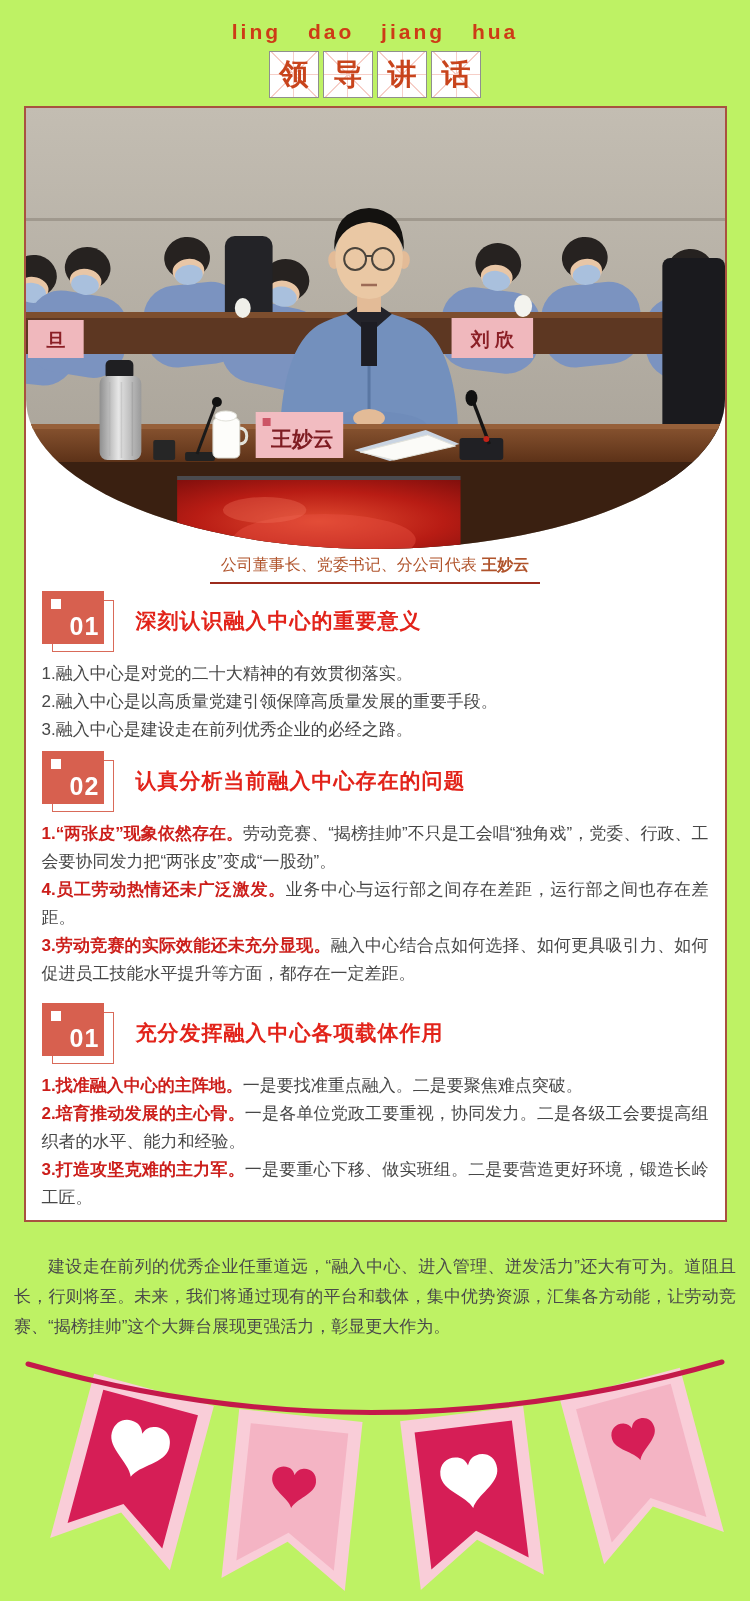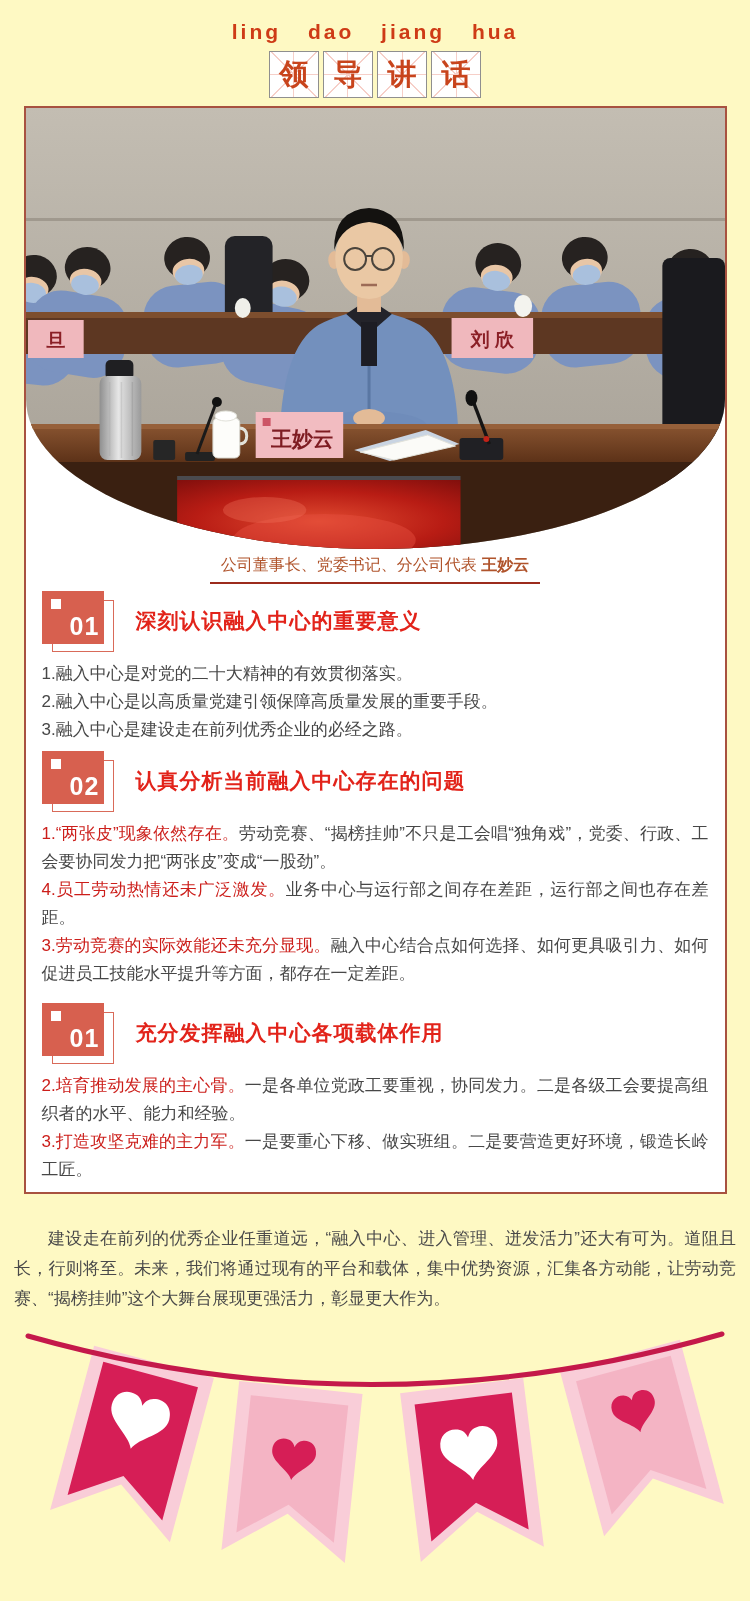--- a/index.html
+++ b/index.html
@@ -1,17 +1,17 @@
 <!DOCTYPE html>
 <html><head>
 <meta charset="utf-8">
 <style>
   html,body{margin:0;padding:0;background:#ffffff;}
   .page{
-    position:relative;width:750px;height:1601px;margin:0 auto;background:#fef9c3;
+    position:relative;width:750px;height:1601px;margin:0 auto;background:#bef264;
     overflow:hidden;font-family:"Liberation Sans","DejaVu Sans",sans-serif;
   }
   
   .masthead{padding-top:20px;text-align:center;}
   .pinyin{
     font-size:21px;font-weight:bold;color:#ce3b16;
     letter-spacing:3px;word-spacing:18px;
   }
   .char-boxes{margin-top:7px;display:flex;justify-content:center;}
   .char-box{
@@ -48,21 +48,21 @@
   .badge .fill{position:absolute;left:0;top:0;width:62px;height:53px;background:#d7604f;}
   .badge .sq{position:absolute;left:9px;top:8px;width:10px;height:10px;background:#fff;z-index:2;}
   .badge .num{
     position:absolute;left:12px;top:0;width:62px;height:53px;z-index:2;
     color:#fff;font-weight:bold;font-size:25px;letter-spacing:1px;
     display:flex;align-items:flex-end;justify-content:center;padding-bottom:3px;box-sizing:border-box;
   }
   .sec-title{margin:0;font-size:21px;color:#e2231a;font-weight:bold;letter-spacing:1px;}
   .sec-body{margin-top:8px;font-size:17px;color:#474747;line-height:28px;text-align:justify;}
   .sec-body p{margin:0;}
-  .sec-body .lead{color:#cc1e1a;font-weight:normal;}
+  .sec-body .lead{color:#cc1e1a;font-weight:bold;}
   .sec-body.last{padding-bottom:8px;}
   
   .closing{
     margin:30px 14px 0;font-size:17px;color:#4a4a4a;line-height:30px;
     text-indent:2em;text-align:justify;
   }
   
   .bunting{margin:8px auto 0;width:710px;}
   .bunting svg{display:block;}
 </style>
@@ -263,20 +263,21 @@
       <div class="sec-head gap-lg">
         <div class="badge">
           <span class="outline"></span>
           <span class="fill"></span>
           <span class="sq"></span>
           <span class="num">01</span>
         </div>
         <h2 class="sec-title">充分发挥融入中心各项载体作用</h2>
       </div>
       <div class="sec-body last">
+        <p><b class="lead">1.找准融入中心的主阵地。</b><span>一是要找准重点融入。二是要聚焦难点突破。</span></p>
         <p><b class="lead">2.培育推动发展的主心骨。</b><span>一是各单位党政工要重视，协同发力。二是各级工会要提高组织者的水平、能力和经验。</span></p>
         <p><b class="lead">3.打造攻坚克难的主力军。</b><span>一是要重心下移、做实班组。二是要营造更好环境，锻造长岭工匠。</span></p>
       </div>
     </div>
   </div>
 
   <p class="closing">建设走在前列的优秀企业任重道远，“融入中心、进入管理、迸发活力”还大有可为。道阻且长，行则将至。未来，我们将通过现有的平台和载体，集中优势资源，汇集各方动能，让劳动竞赛、“揭榜挂帅”这个大舞台展现更强活力，彰显更大作为。</p>
 
   <div class="bunting">
     <svg viewBox="0 0 710 252" width="710" height="252">

